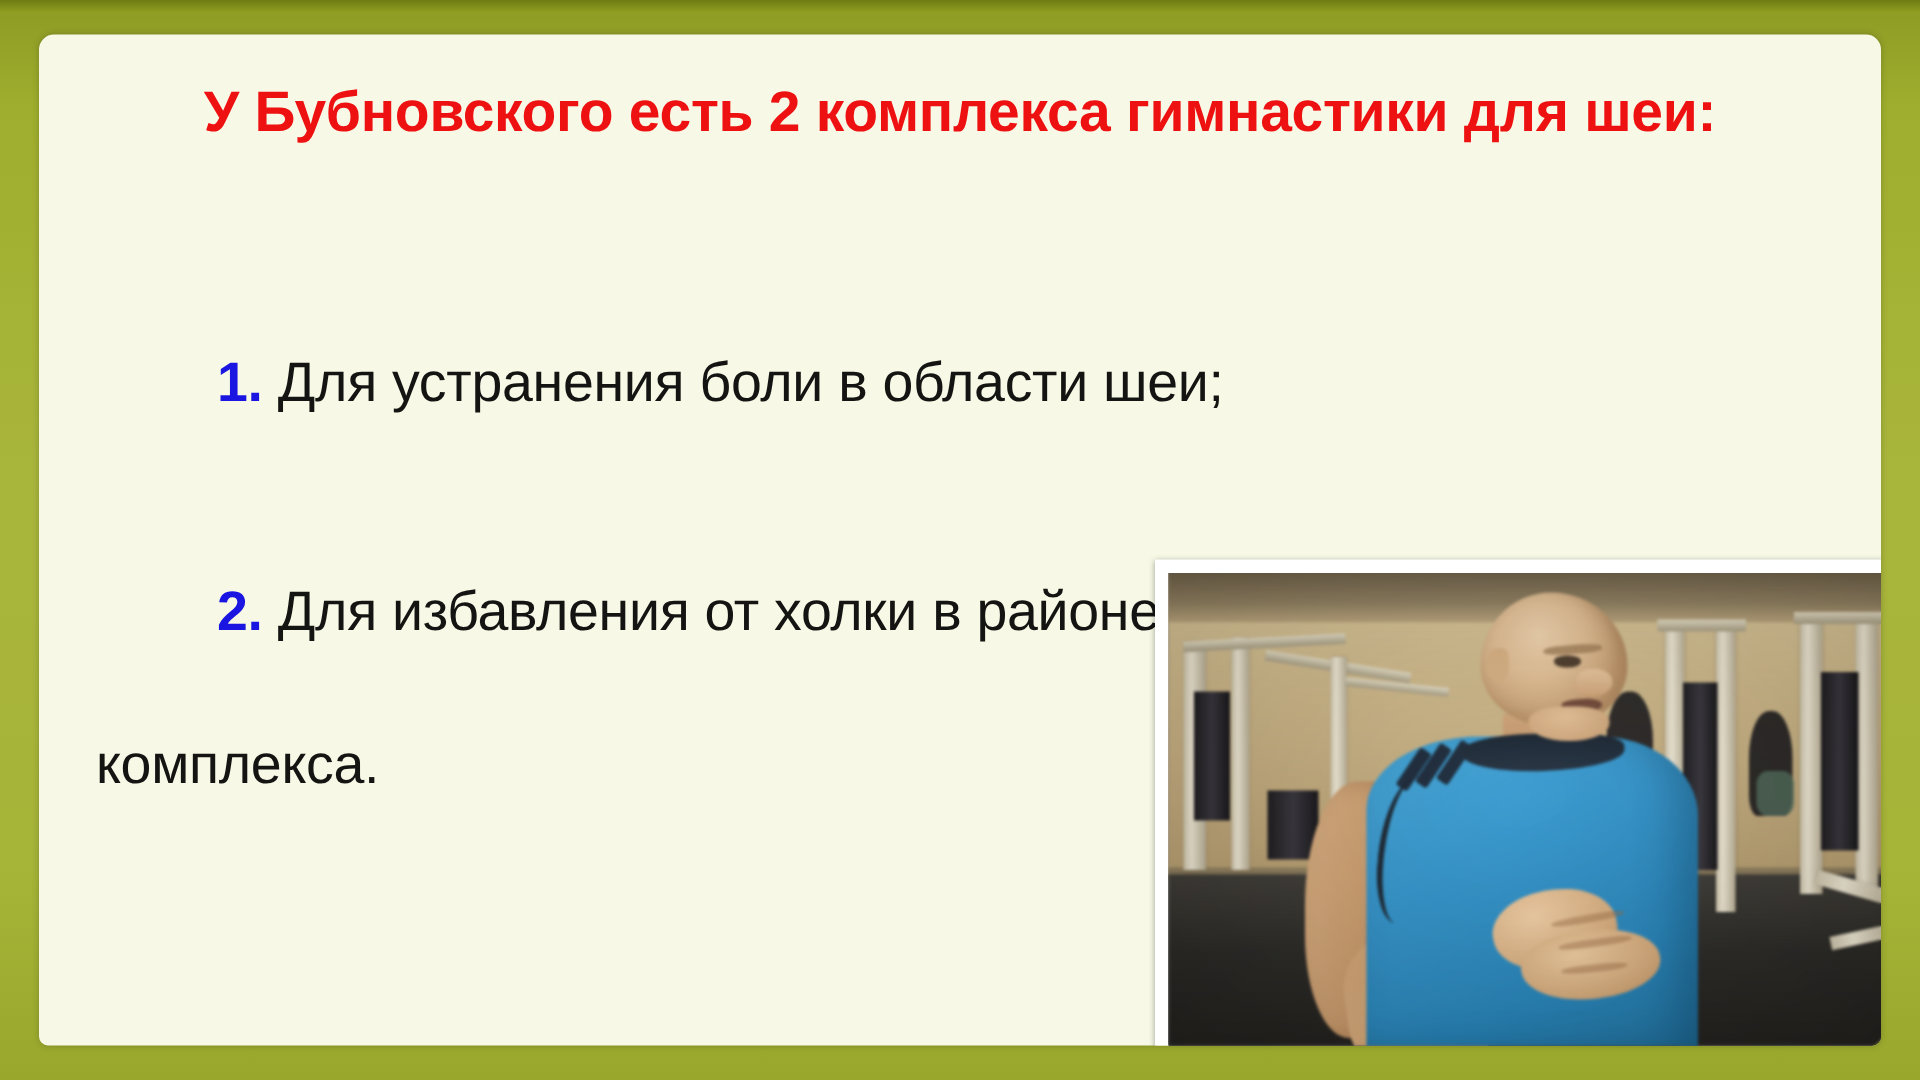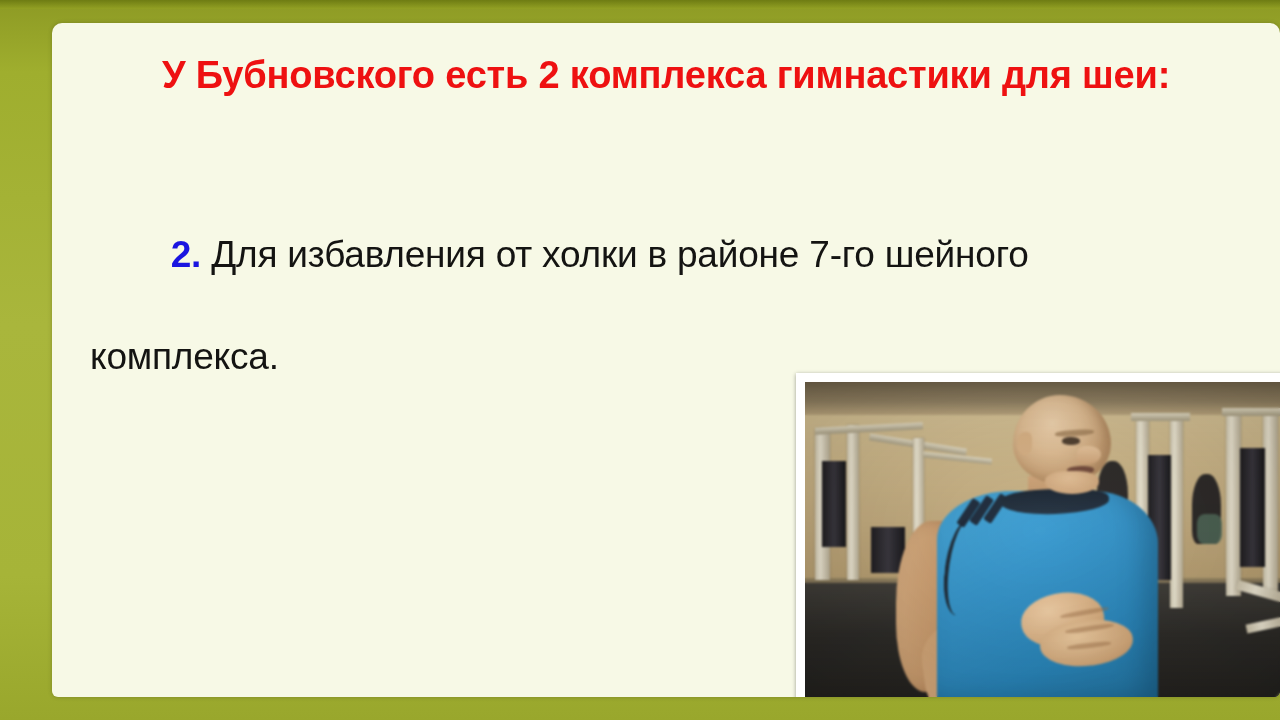--- a/index.html
+++ b/index.html
@@ -36,21 +36,20 @@
   #card {
     position: absolute;
     left: 26px;
     top: 23px;
     width: 1228px;
     height: 674px;
     background: #f7f9e6;
     border-radius: 10px 10px 6px 6px;
     box-shadow: 0 0 4px rgba(60,60,20,0.30);
     overflow: hidden;
-    margin-left: 26px;
   }
 
   
   #title {
     position: absolute;
     left: 48px;
     top: 28px;
     width: 1132px;
     text-align: center;
     color: #ee1111;
@@ -238,20 +237,23 @@
 <div id="slide">
 
   <div id="frame-top-shade"></div>
 
   <div id="card">
 
     <div id="title">У Бубновского есть 2 комплекса гимнастики для шеи:</div>
 
     <div id="body-block">
 
+      <div class="body-line">
+        <span class="num">1.</span><span> Для устранения боли в области шеи;</span>
+      </div>
 
       <div class="body-line">
         <span class="num">2.</span><span> Для избавления от холки в районе 7-го шейного</span>
       </div>
 
       <div class="body-line">комплекса.</div>
 
     </div>
 
     <div id="photo-frame">

